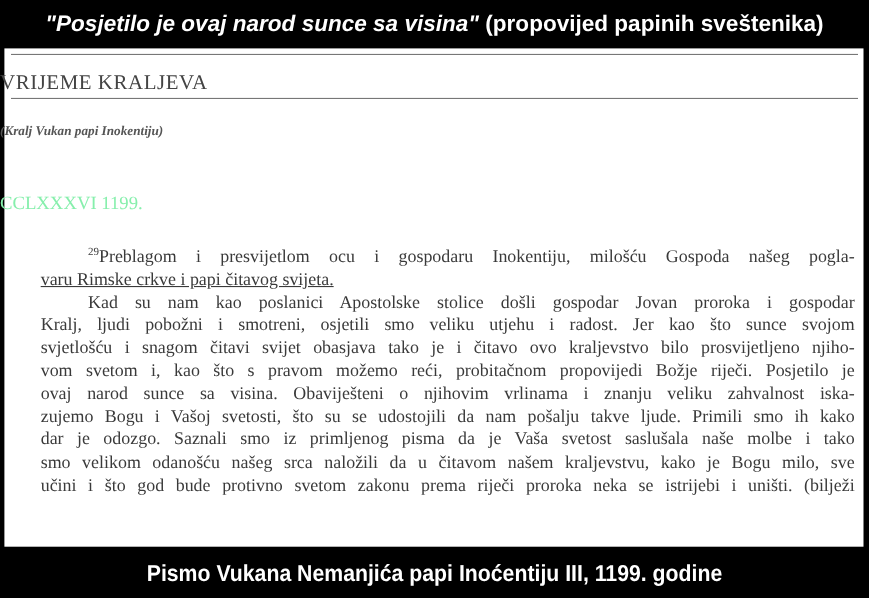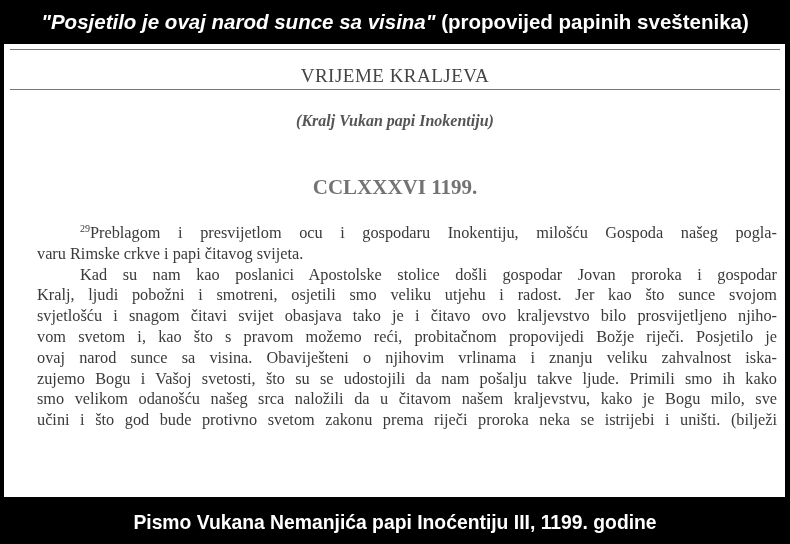--- a/index.html
+++ b/index.html
@@ -2,27 +2,27 @@
 <html><head>
 <meta charset="utf-8">
 <style>
   html,body{margin:0;padding:0;}
   body{width:790px;height:544px;background:#000;position:relative;overflow:hidden;}
   .top-caption{position:absolute;left:0;top:0;width:790px;height:44px;display:flex;align-items:center;justify-content:center;
     font-family:"Liberation Sans",sans-serif;font-weight:bold;font-size:20.5px;color:#fff;white-space:nowrap;}
   .top-caption .q{font-style:italic;}
   .page{position:absolute;left:4px;top:44px;width:781px;height:453px;background:#fff;}
   .rule{position:absolute;left:10px;width:770px;height:1px;background:#777;}
-  .heading{position:absolute;left:0;width:790px;text-align:center;font-family:"Liberation Serif",serif;color:#444;}
+  .heading{position:absolute;left:0;width:790px;font-family:"Liberation Serif",serif;color:#444;}
   .h-main{top:65px;font-size:19px;letter-spacing:0.5px;}
-  .h-sub{top:112px;font-size:16px;font-style:italic;font-weight:bold;color:#555;}
-  .h-num{top:175px;font-size:21px;font-weight:bold;color:#737373;}
+  .h-sub{top:112px;font-size:12px;font-style:italic;font-weight:bold;color:#555;}
+  .h-num{top:175px;font-size:17px;font-weight:normal;color:#86efac;}
   .body-text{position:absolute;left:37px;top:206px;width:740px;font-family:"Liberation Serif",serif;font-size:16.3px;line-height:20.8px;color:#3a3a3a;margin-top:17px;}
   .line{display:block;white-space:nowrap;text-align:justify;text-align-last:justify;}
-  .line.last{text-align-last:left;}
+  .line.last{text-align-last:left;text-decoration:underline;}
   .indent{padding-left:43px;}
   sup{font-size:10px;line-height:0;vertical-align:6px;}
   .bottom-caption{position:absolute;left:0;top:500px;width:790px;height:44px;display:flex;align-items:center;justify-content:center;
     font-family:"Liberation Sans",sans-serif;font-weight:bold;font-size:21px;color:#fff;white-space:nowrap;transform:scaleX(0.92);}
 </style>
 </head>
 <body>
 
 <div class="top-caption">
   <span class="q">"Posjetilo je ovaj narod sunce sa visina"</span>
@@ -38,17 +38,18 @@
 
 <div class="body-text">
   <span class="line indent"><sup>29</sup><span>Preblagom i presvijetlom ocu i gospodaru Inokentiju, milošću Gospoda našeg pogla-</span></span>
   <span class="line last">varu Rimske crkve i papi čitavog svijeta.</span>
   <span class="line indent">Kad su nam kao poslanici Apostolske stolice došli gospodar Jovan proroka i gospodar</span>
   <span class="line">Kralj, ljudi pobožni i smotreni, osjetili smo veliku utjehu i radost. Jer kao što sunce svojom</span>
   <span class="line">svjetlošću i snagom čitavi svijet obasjava tako je i čitavo ovo kraljevstvo bilo prosvijetljeno njiho-</span>
   <span class="line">vom svetom i, kao što s pravom možemo reći, probitačnom propovijedi Božje riječi. Posjetilo je</span>
   <span class="line">ovaj narod sunce sa visina. Obaviješteni o njihovim vrlinama i znanju veliku zahvalnost iska-</span>
   <span class="line">zujemo Bogu i Vašoj svetosti, što su se udostojili da nam pošalju takve ljude. Primili smo ih kako</span>
+  <span class="line">dar je odozgo. Saznali smo iz primljenog pisma da je Vaša svetost saslušala naše molbe i tako</span>
   <span class="line">smo velikom odanošću našeg srca naložili da u čitavom našem kraljevstvu, kako je Bogu milo, sve</span>
   <span class="line">učini i što god bude protivno svetom zakonu prema riječi proroka neka se istrijebi i uništi. (bilježi</span>
 </div>
 
 <div class="bottom-caption">Pismo Vukana Nemanjića papi Inoćentiju III, 1199. godine</div>
 
 </body></html>

